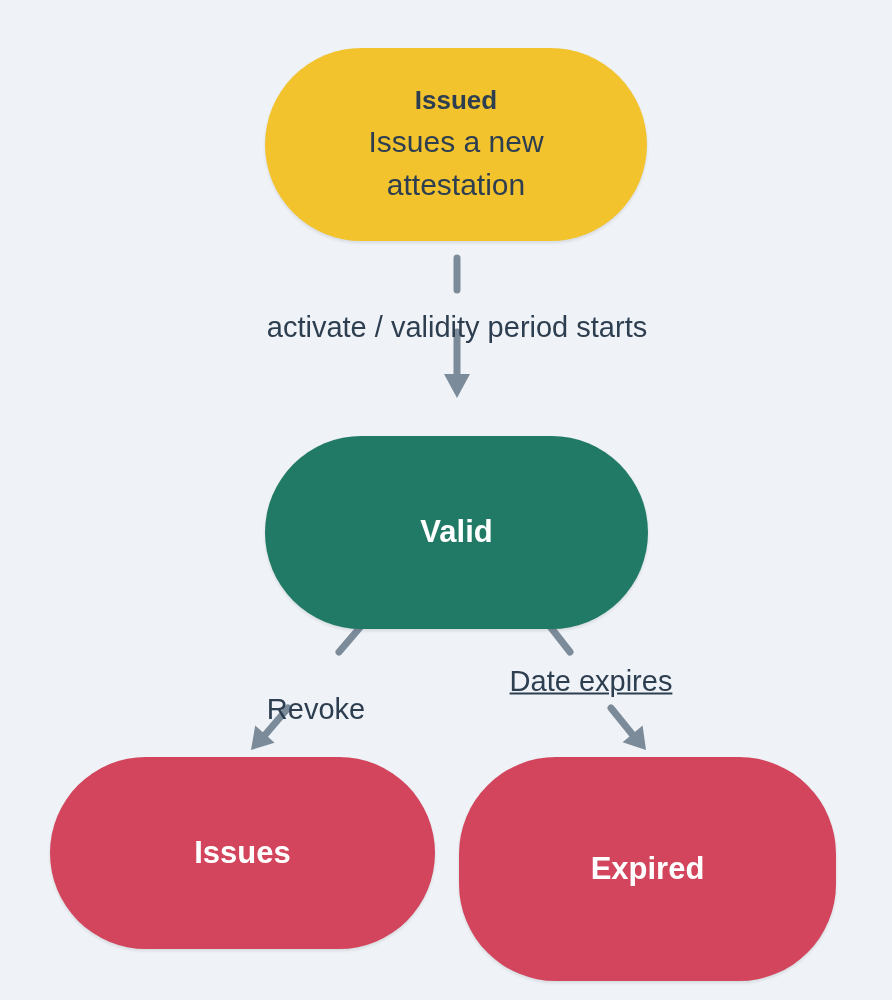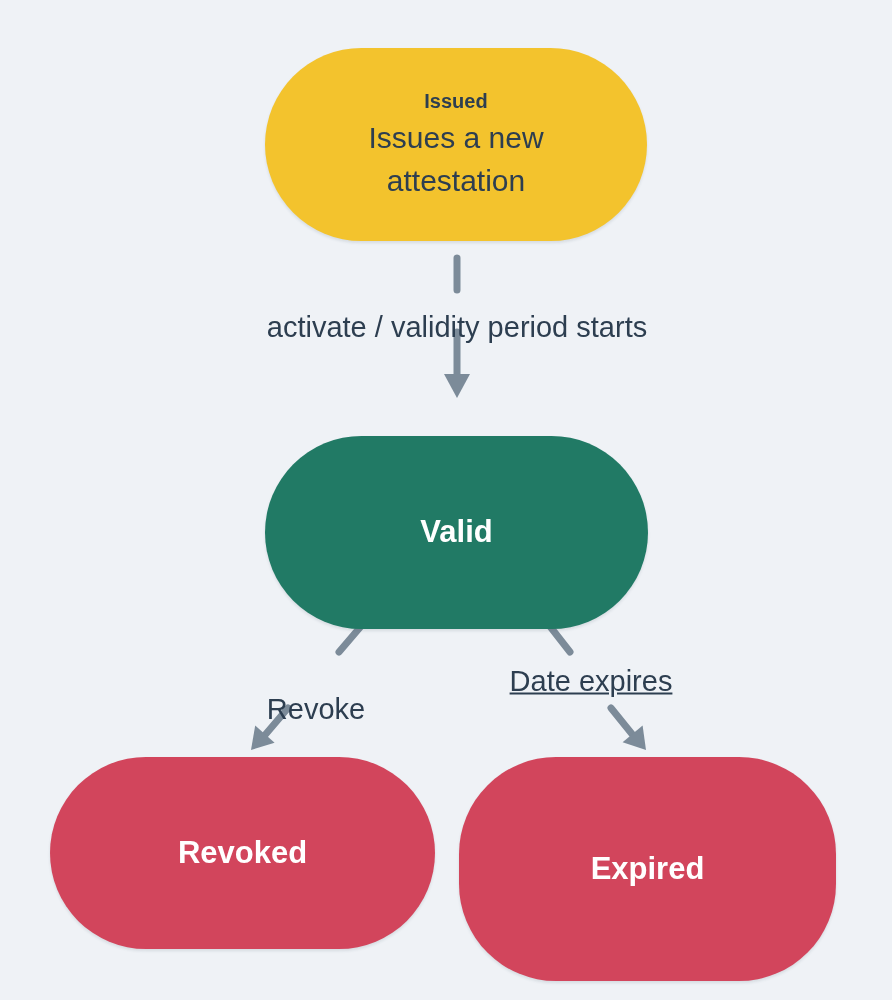--- a/index.html
+++ b/index.html
@@ -24,21 +24,21 @@
     border-radius: 97px;
     display: flex;
     flex-direction: column;
     align-items: center;
     justify-content: center;
     text-align: center;
     box-shadow: 0 2px 3px rgba(45,62,80,0.12);
   }
   .node .title {
     font-weight: bold;
-    font-size: 20px;
+    font-size: 26px;
     line-height: 1.45;
   }
   .node .subtitle {
     font-size: 30px;
     font-weight: normal;
     line-height: 1.45;
     max-width: 250px;
   }
   .node-issued  { left: 265px; top:  48px; width: 382px; height: 193px; }
   .node-valid   { left: 265px; top: 408px; width: 383px; height: 193px; }
@@ -82,21 +82,21 @@
   <div class="node node-issued" style="background: rgb(243, 195, 45); color: rgb(45, 62, 80);">
     <div class="title">Issued</div>
     <div class="subtitle">Issues a new attestation</div>
   </div>
 
   <div class="node node-valid" style="background: rgb(33, 122, 101); color: rgb(255, 255, 255); margin-top: 28px;">
     <div class="title">Valid</div>
   </div>
 
   <div class="node node-revoked" style="background: rgb(210, 69, 92); color: rgb(255, 255, 255);">
-    <div class="title">Revoked</div>
+    <div class="title">Issues</div>
   </div>
 
   <div class="node node-expired" style="background: rgb(210, 69, 92); color: rgb(255, 255, 255);">
     <div class="title">Expired</div>
   </div>
 
   <div class="edge-label edge-label-0" style="color: rgb(45, 62, 80); margin-top: 16px;">activate / validity period starts</div>
   <div class="edge-label edge-label-1" style="color: rgb(45, 62, 80);">Revoke</div>
   <div class="edge-label edge-label-2" style="color: rgb(45, 62, 80); text-decoration: underline;">Date expires</div>
 

